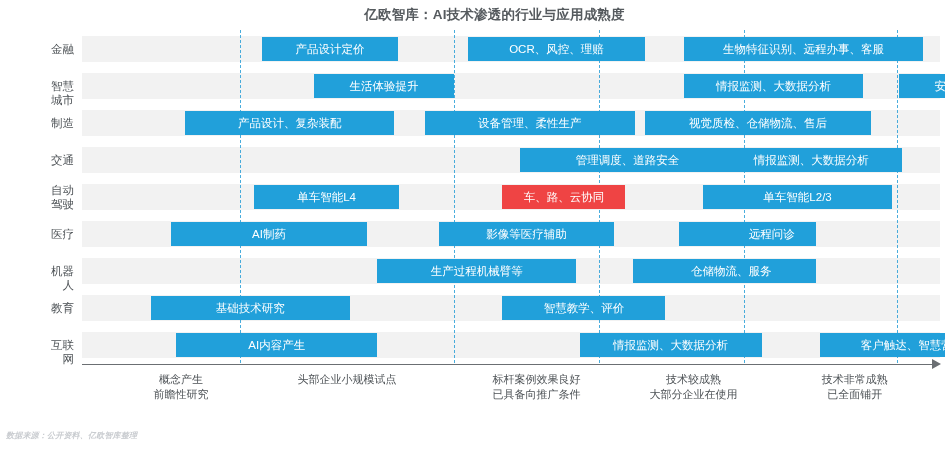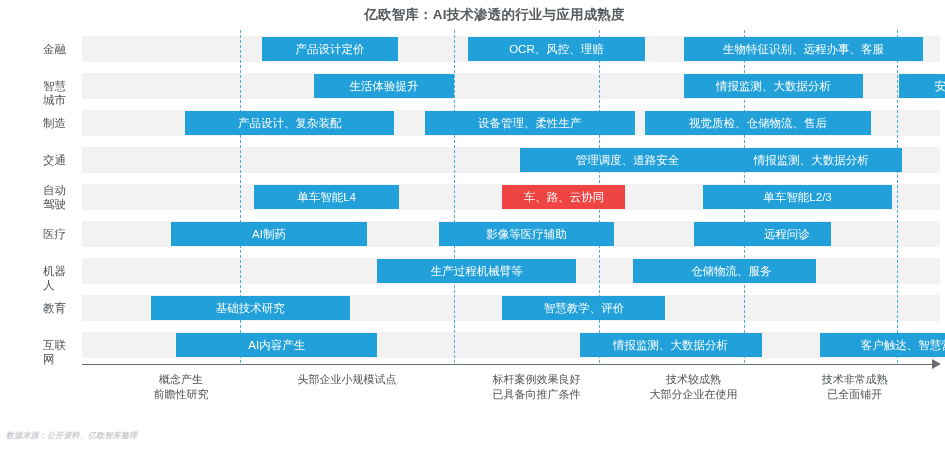--- a/index.html
+++ b/index.html
@@ -53,21 +53,21 @@
     height: 333px;
     border-left: 1.4px dashed #2a9fd8;
     opacity: .85;
   }
 
   
   .ycat {
     position: absolute;
     left: 0;
     width: 74px;
-    text-align: left;
+    text-align: right;
     font-size: 11.5px;
     color: #4d5256;
     line-height: 14px;
     font-weight: 500;
     padding-left: 43px;
   }
 
   
   .bar {
     position: absolute;
@@ -159,21 +159,21 @@
         <div class="bar" style="background: rgb(33, 160, 218); left: 102.96px; width: 209.352px; top: 80.5px;">产品设计、复杂装配</div>
         <div class="bar" style="background: rgb(33, 160, 218); left: 343.2px; width: 209.352px; top: 80.5px;">设备管理、柔性生产</div>
         <div class="bar" style="background: rgb(33, 160, 218); left: 562.848px; width: 226.512px; top: 80.5px;">视觉质检、仓储物流、售后</div>
         <div class="bar" style="background: rgb(33, 160, 218); left: 437.58px; width: 216px; top: 117.5px;">管理调度、道路安全</div>
         <div class="bar" style="background: rgb(33, 160, 218); left: 638.352px; width: 181.896px; top: 117.5px;">情报监测、大数据分析</div>
         <div class="bar" style="background: rgb(33, 160, 218); left: 171.6px; width: 145.86px; top: 154.5px;">单车智能L4</div>
         <div class="bar" style="background: #ef4444; left: 420.42px; width: 123px; top: 154.5px;">车、路、云协同</div>
         <div class="bar" style="background: rgb(33, 160, 218); left: 621.192px; width: 188.76px; top: 154.5px;">单车智能L2/3</div>
         <div class="bar" style="background: rgb(33, 160, 218); left: 89.232px; width: 195.624px; top: 191.5px;">AI制药</div>
         <div class="bar" style="background: rgb(33, 160, 218); left: 356.928px; width: 175.032px; top: 191.5px;">影像等医疗辅助</div>
-        <div class="bar" style="background: rgb(33, 160, 218); left: 612px; width: 137.28px; top: 191.5px; padding-left: 48px;">远程问诊</div>
+        <div class="bar" style="background: rgb(33, 160, 218); left: 597px; width: 137.28px; top: 191.5px; padding-left: 48px;">远程问诊</div>
         <div class="bar" style="background: rgb(33, 160, 218); left: 295.152px; width: 199.056px; top: 228.5px;">生产过程机械臂等</div>
         <div class="bar" style="background: rgb(33, 160, 218); left: 550.836px; width: 183.612px; top: 228.5px; padding-left: 13px;">仓储物流、服务</div>
         <div class="bar" style="background: rgb(33, 160, 218); left: 68.64px; width: 199.056px; top: 265.5px;">基础技术研究</div>
         <div class="bar" style="background: rgb(33, 160, 218); left: 420.42px; width: 163.02px; top: 265.5px;">智慧教学、评价</div>
         <div class="bar" style="background: rgb(33, 160, 218); left: 94.38px; width: 200.772px; top: 302.5px;">AI内容产生</div>
         <div class="bar" style="background: rgb(33, 160, 218); left: 497.64px; width: 181.896px; top: 302.5px;">情报监测、大数据分析</div>
         <div class="bar" style="background: rgb(33, 160, 218); left: 737.88px; width: 185.328px; top: 302.5px;">客户触达、智慧营销</div>
       </div>
   </div>
 

